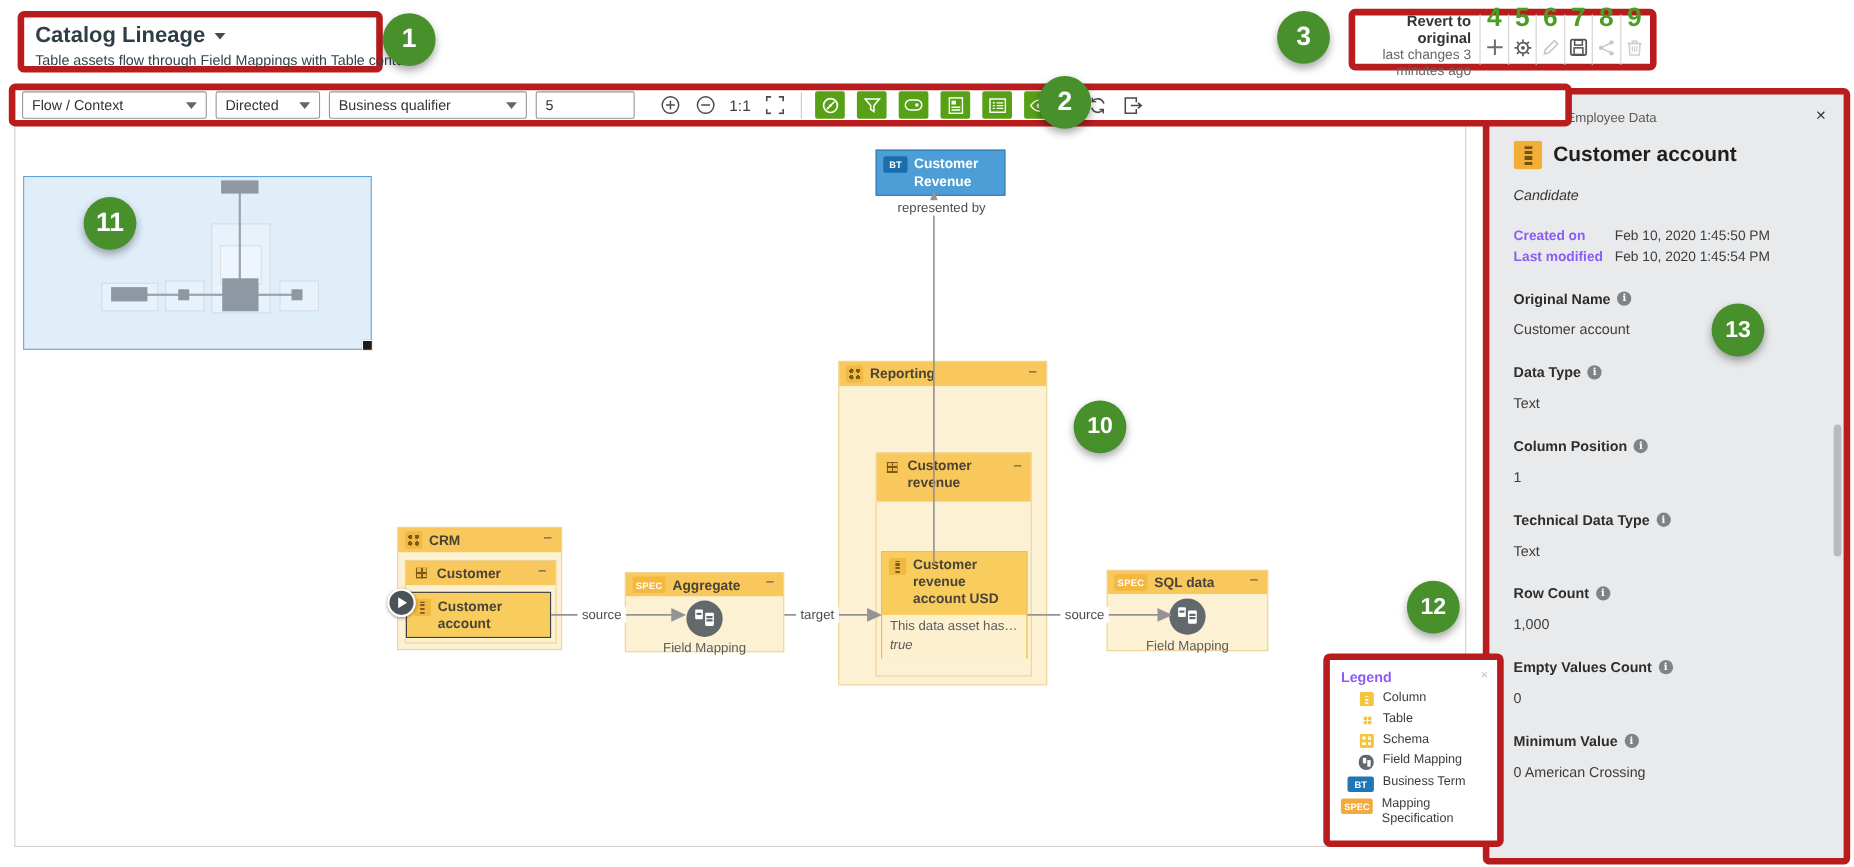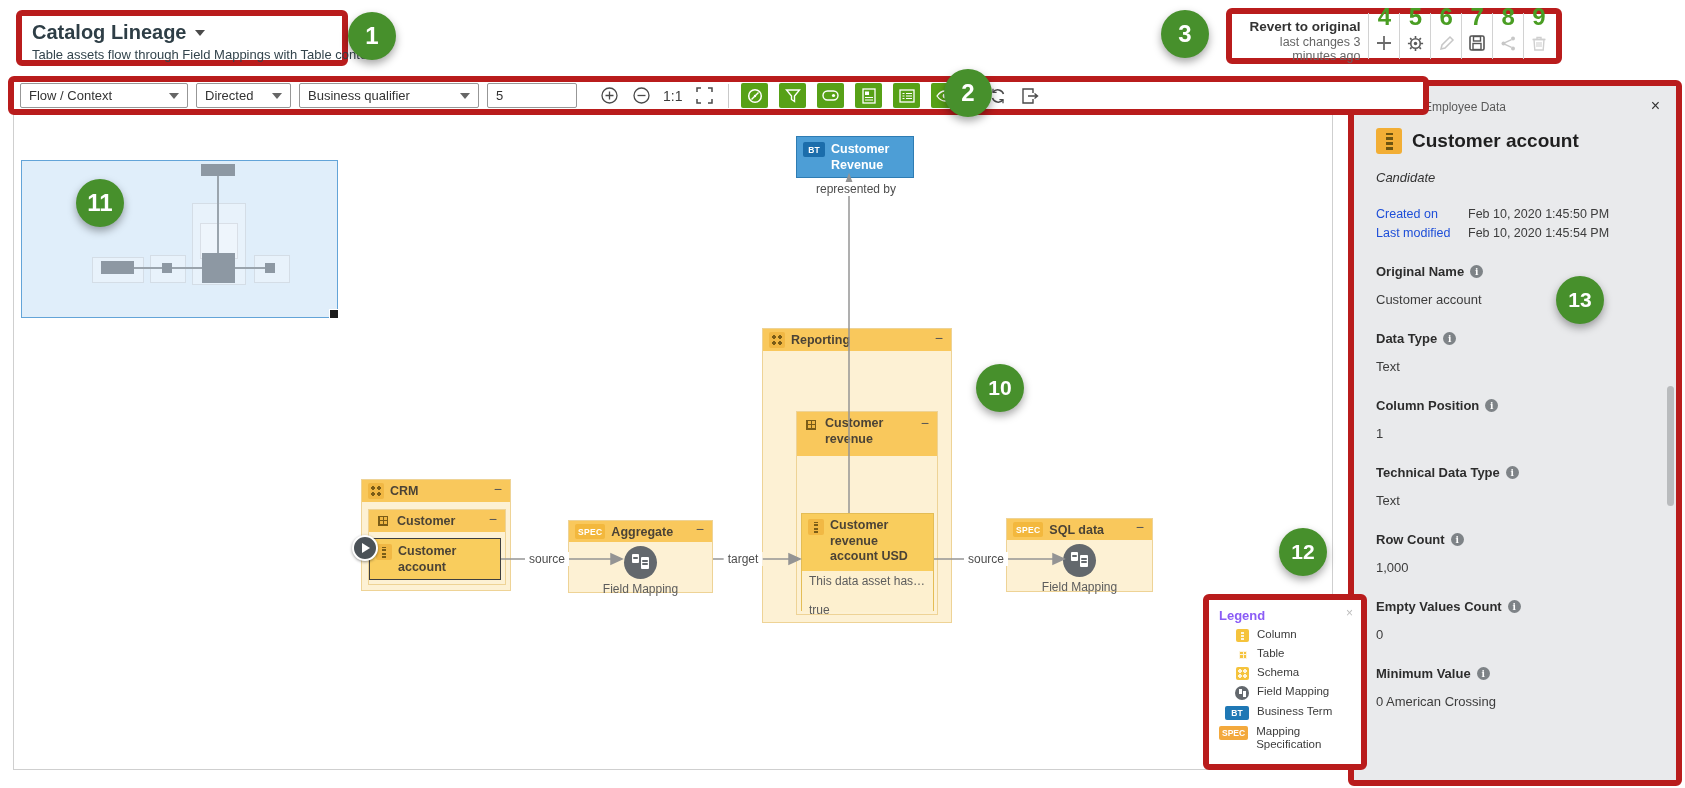--- a/index.html
+++ b/index.html
@@ -15,21 +15,21 @@
   .ann-num{position:absolute;top:-8px;left:50%;transform:translateX(-50%);color:#4a9e23;
       font-size:24px;font-weight:bold;z-index:55;line-height:1;}
 
   
   .title-box{left:16px;top:10px;width:332px;height:56px;padding:5px 10px;background:#fff;}
   .page-title{font-size:20px;font-weight:bold;color:#2e3e46;display:flex;align-items:center;gap:9px;}
   .caret-down{width:0;height:0;border-left:5px solid transparent;border-right:5px solid transparent;border-top:6px solid #4a4a4a;display:inline-block;}
   .page-subtitle{font-size:13px;color:#33444c;margin-top:3px;white-space:nowrap;}
 
   
-  .revert-box{left:1226px;top:8px;width:336px;height:56px;background:#fff;display:flex;align-items:center;justify-content:flex-end;padding:0 2px;}
+  .revert-box{left:1226px;top:8px;width:280px;height:56px;background:#fff;display:flex;align-items:center;justify-content:flex-end;padding:0 2px;}
   .revert-text{text-align:right;margin-right:8px;margin-top:10px;}
   .revert-title{font-size:13.5px;font-weight:bold;color:#333;}
   .revert-sub{font-size:12.5px;color:#666;margin-top:1px;}
   .act-cell{position:relative;width:37px;height:46px;display:flex;align-items:flex-end;justify-content:center;padding-bottom:4px;box-sizing:border-box;border-left:1px solid #d2d2d2;}
   .act-cell:first-of-type{border-left:none;}
   .act-btn{width:24px;height:24px;display:flex;align-items:center;justify-content:center;cursor:pointer;}
 
   
   .toolbar-box{left:8px;top:76px;width:1421px;height:39px;background:#fff;display:flex;align-items:center;gap:8px;padding:0 6px;}
   .tb-select{height:25px;border:1px solid #979797;border-radius:2px;background:#fff;display:flex;align-items:center;
@@ -118,21 +118,21 @@
   .sb-close{position:absolute;right:16px;top:12px;font-size:16px;color:#333;cursor:pointer;line-height:1;}
   .sb-crumb-caret{width:0;height:0;border-top:4px solid transparent;border-bottom:4px solid transparent;border-left:5px solid #8a8a8a;}
   .sb-title-row{display:flex;align-items:center;gap:10px;margin-top:14px;}
   .sb-title-icon{width:26px;height:26px;border-radius:3px;background:#f2ae35;
       background-image:repeating-linear-gradient(0deg,#6d5410 0 3px,#f2ae35 3px 5px);
       background-size:7px 17px;background-position:center;background-repeat:no-repeat;}
   .sb-title{font-size:19px;font-weight:bold;color:#1f1f1f;}
   .sb-status{font-size:13px;font-style:italic;color:#333;margin-top:16px;}
   .sb-meta{margin-top:22px;font-size:12.5px;color:#3c3c3c;}
   .sb-meta-row{display:flex;margin-top:5px;}
-  .sb-meta-label{width:92px;font-weight:normal;color:#1d4ed8;flex:0 0 92px;}
+  .sb-meta-label{width:92px;font-weight:bold;color:#8b5cf6;flex:0 0 92px;}
   .sb-fields{margin-top:24px;}
   .sb-field{margin-bottom:24px;}
   .sb-field-label{display:flex;align-items:center;gap:6px;font-size:13px;font-weight:bold;color:#2d2d2d;}
   .info-dot{width:13px;height:13px;border-radius:50%;background:#7e8387;color:#fff;font-size:9px;font-weight:bold;
       display:inline-flex;align-items:center;justify-content:center;font-family:"DejaVu Serif",serif;}
   .sb-field-value{font-size:13px;color:#3c3c3c;margin-top:13px;}
   .sb-scroll{position:absolute;right:2px;top:300px;width:7px;height:120px;background:#b9bbbd;border-radius:4px;}
 
   svg{display:block;}
 </style>
@@ -357,28 +357,28 @@
     </div>
 
     <div class="container-amber" style="left:782px;top:298px;width:142px;height:204px;z-index:3;">
       <div class="grp-header" style="height:40px;align-items:flex-start;padding-top:4px;">
         <span class="badge16 glyph-table" style="margin-top:1px;"></span>
         <span style="line-height:1.25;">Customer revenue</span>
         <span class="grp-minus" style="top:3px;">−</span>
       </div>
     </div>
 
-    <div class="node-card" style="left:787px;top:400px;width:133px;height:98px;border:1px solid #e4bd55;z-index:4;">
+    <div class="node-card" style="left:787px;top:388px;width:133px;height:98px;border:1px solid #e4bd55;z-index:4;">
       <div style="background:#f9cd5d;height:57px;display:flex;align-items:flex-start;gap:6px;padding:4px 6px;box-sizing:border-box;">
         <span class="badge16 glyph-column" style="margin-top:1px;"></span>
         <span style="font-size:12.5px;font-weight:bold;color:#4b4336;line-height:1.25;">Customer revenue account USD</span>
       </div>
       <div style="background:#fdf0cf;height:41px;padding:3px 7px;box-sizing:border-box;font-size:12px;color:#5c5c5c;">
         <div>This data asset has…</div>
-        <div style="margin-top:15px;">true</div>
+        <div style="margin-top:3px;font-style:italic;">true</div>
       </div>
     </div>
 
     <div class="container-amber" style="left:347px;top:366px;width:150px;height:112px;z-index:2;">
       <div class="grp-header">
         <span class="badge16 glyph-schema"></span>
         <span>CRM</span>
         <span class="grp-minus">−</span>
       </div>
     </div>

